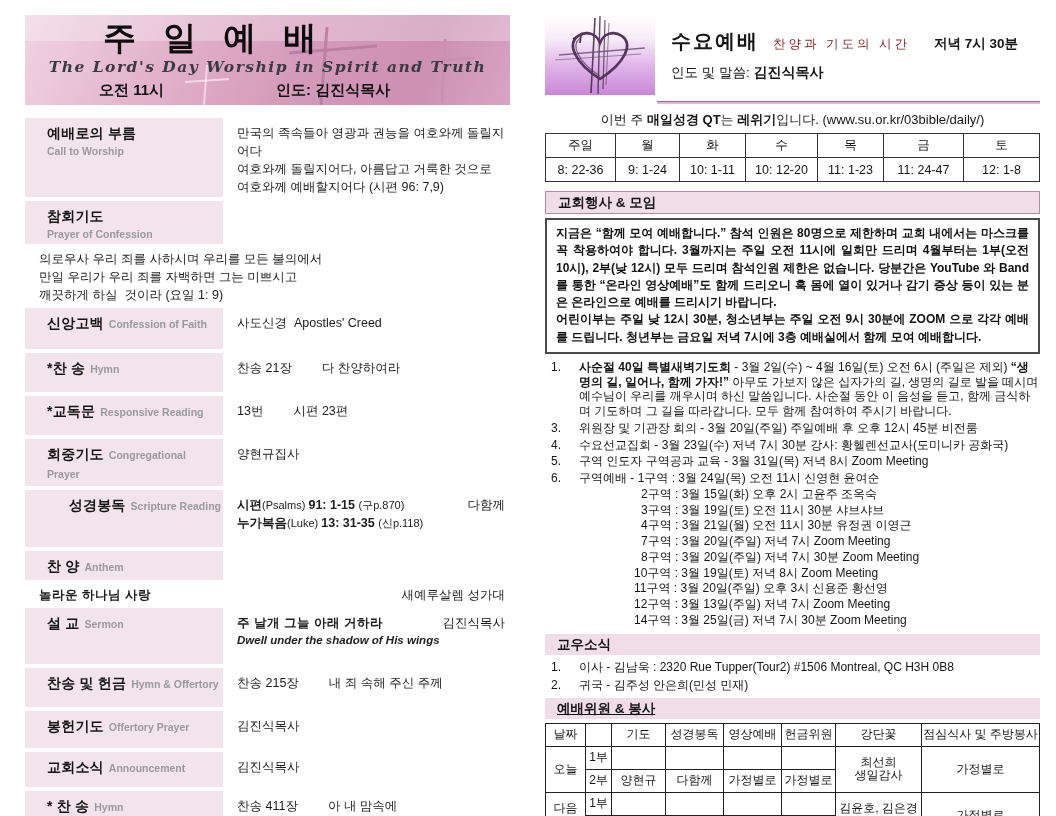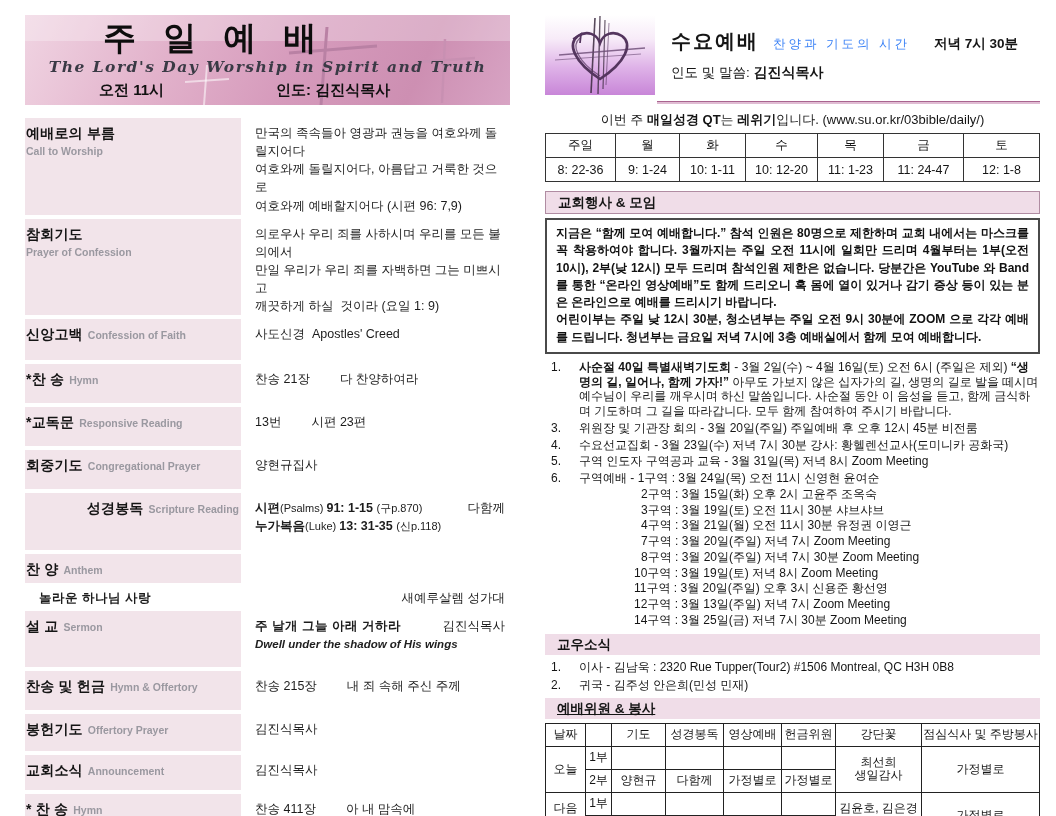--- a/index.html
+++ b/index.html
@@ -16,50 +16,50 @@
   .lp-title{position:relative;z-index:2;font-size:33px;font-weight:bold;letter-spacing:9px;
     padding:6px 0 0 78px;color:#0d0d0d;line-height:1.05;}
   .lp-sub{position:relative;z-index:2;font-family:"DejaVu Serif","Liberation Serif",serif;
     font-style:italic;font-weight:bold;font-size:15.5px;color:#3a3a45;text-align:center;
     letter-spacing:1.5px;margin-top:1px;}
   .lp-bottom{position:relative;z-index:2;display:flex;font-weight:bold;font-size:15px;
     padding-left:74px;margin-top:5px;color:#101010;}
   .lp-leader{margin-left:112px;}
   .worship-rows{margin-top:13px;}
   .wrow{display:flex;margin-bottom:4px;}
-  .wlabel{width:216px;flex:none;background:#f2e4ea;padding:6px 2px 4px 1px;box-sizing:border-box;}
+  .wlabel{width:198px;flex:none;background:#f2e4ea;padding:6px 2px 4px 22px;box-sizing:border-box;}
   .klabel{font-weight:bold;font-size:14px;color:#141414;letter-spacing:0.2px;}
   .elabel{font-size:10.5px;color:#9a98a0;font-weight:bold;}
   .elabel.below{display:block;margin-top:2px;}
   .elabel.inline{margin-left:5px;}
   .wcontent{flex:1;padding:6px 2px 0 14px;font-size:12.5px;color:#1c1c1c;line-height:1.45;}
   .cline{display:flex;align-items:baseline;white-space:pre-wrap;flex-wrap:wrap;}
   .b{font-weight:bold;}
   .sm{font-size:11px;}
   .sp{margin-left:30px;}
   .rightseg{margin-left:auto;padding-right:3px;}
   .hand{font-weight:bold;letter-spacing:0.5px;}
   .itsm{font-style:italic;font-weight:bold;font-size:11.5px;color:#202020;}
   
-  .wrow:nth-child(1){min-height:63px;} .wrow:nth-child(2){min-height:59px;}
+  .wrow:nth-child(1){min-height:63px;} .wrow:nth-child(2){min-height:59px;flex-direction:column;}
   .wrow:nth-child(3){min-height:41px;} .wrow:nth-child(4){min-height:39px;}
   .wrow:nth-child(5){min-height:39px;} .wrow:nth-child(6){min-height:39px;}
   .wrow:nth-child(7){min-height:57px;text-align:right;} .wrow:nth-child(8){min-height:37px;flex-direction:column;}
   .wrow:nth-child(9){min-height:56px;} .wrow:nth-child(10){min-height:39px;justify-content:flex-end;}
   .wrow:nth-child(11){min-height:37px;} .wrow:nth-child(12){min-height:35px;}
   .wrow:nth-child(13){min-height:42px;} .wrow:nth-child(14){min-height:46px;}
   
   .right-panel{position:absolute;left:545px;top:15px;width:495px;}
   .wed-header{display:flex;}
   .logo{width:110px;height:80px;flex:none;position:relative;
     background:linear-gradient(180deg,#ffffff 0%,#f7ebf8 30%,#dfb3e8 65%,#c886d8 100%);}
   .wed-right{flex:1;padding-left:16px;}
   .wed-line1{display:flex;align-items:baseline;margin-top:13px;}
   .wed-title{font-size:20px;font-weight:bold;letter-spacing:2px;}
-  .wed-tagline{font-size:12.5px;margin-left:14px;letter-spacing:3px;color:#3b82f6;}
+  .wed-tagline{font-size:12.5px;margin-left:14px;letter-spacing:3px;color:#7f1d1d;}
   .wed-time{font-size:13.5px;margin-left:24px;font-weight:600;}
   .wed-line2{margin-top:9px;font-size:13.5px;}
   .wed-lead-name{font-weight:bold;font-size:14px;}
   .wed-rule{height:2px;background:#e0bcd3;border-top:1.5px solid #a9648f;margin:6px 0 0 112px;}
   .qt-intro{text-align:center;font-size:13px;margin-top:7px;}
   .qtb{font-weight:bold;}
   table{border-collapse:collapse;}
   .qt-table{width:100%;margin-top:4px;table-layout:fixed;}
   .qt-table td{border:1px solid #333;text-align:center;font-size:12.5px;padding:3px 0;height:17px;}
   .bar{background:#f0dde8;font-weight:bold;font-size:13.5px;padding:2px 12px;height:17px;line-height:17px;}

